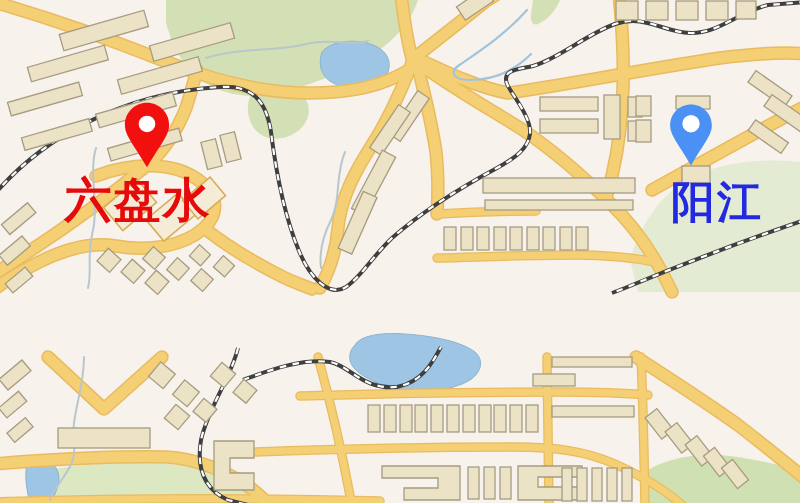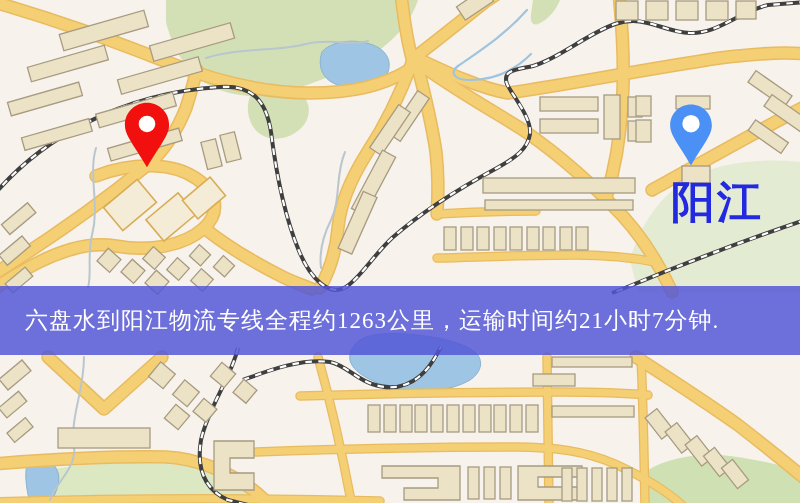--- a/index.html
+++ b/index.html
@@ -216,26 +216,24 @@
       <rect class="b" x="728" y="461" width="14" height="26" transform="rotate(-38 735 474)"></rect>
     </g>
   </svg>
 
   <div class="pin" style="left:121px;top:100px;">
     <svg width="52" height="70" viewBox="0 0 56 76">
       <path d="M28,3 C14.7,3 4,13.6 4,26.8 C4,38 12,46 28,73 C44,46 52,38 52,26.8 C52,13.6 41.3,3 28,3 Z" fill="#f2100e"></path>
       <circle cx="28" cy="26" r="9" fill="#ffffff"></circle>
     </svg>
   </div>
+  <div class="pin-label origin" style="color: rgb(230, 11, 11);">六盘水</div>
 
   <div class="pin" style="left:666px;top:102px;">
     <svg width="50" height="66" viewBox="0 0 56 76">
       <path d="M28,3 C14.7,3 4,13.6 4,26.8 C4,38 12,46 28,73 C44,46 52,38 52,26.8 C52,13.6 41.3,3 28,3 Z" fill="#4b90f4"></path>
       <circle cx="28" cy="25" r="10" fill="#ffffff"></circle>
     </svg>
   </div>
   <div class="pin-label dest" style="color: rgb(35, 41, 224); margin-left: 24px;">阳江</div>
 
-  <div class="banner" style="background-color: rgba(82, 86, 214, 0.84);">
-    <span class="banner-text" style="color: rgb(255, 255, 255);">六盘水到阳江物流专线全程约1263公里，运输时间约21小时7分钟.</span>
-  </div>
 
 </div>
 
 </body></html>

